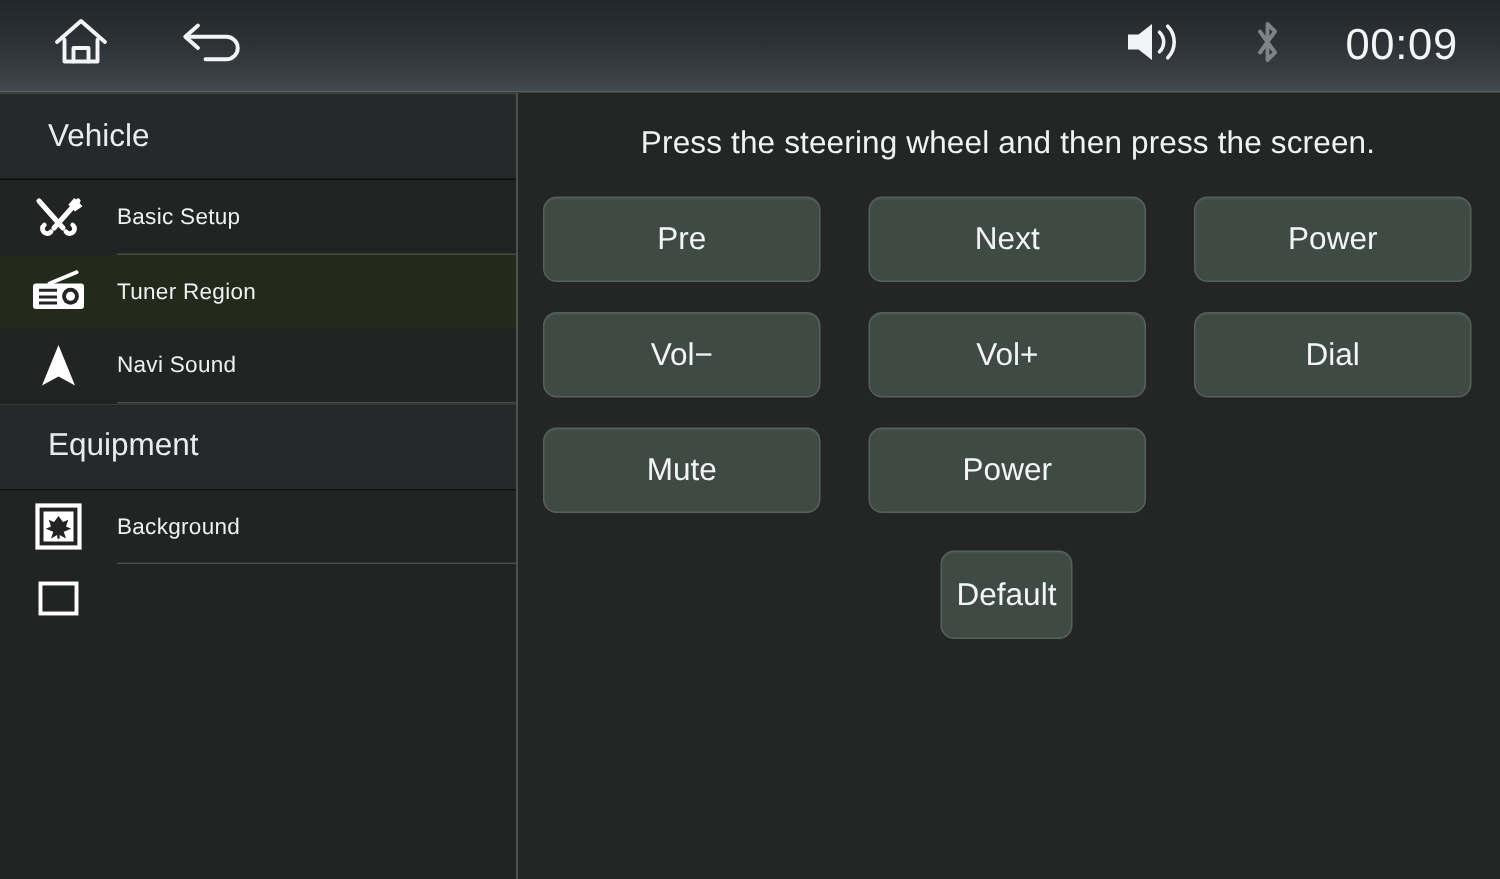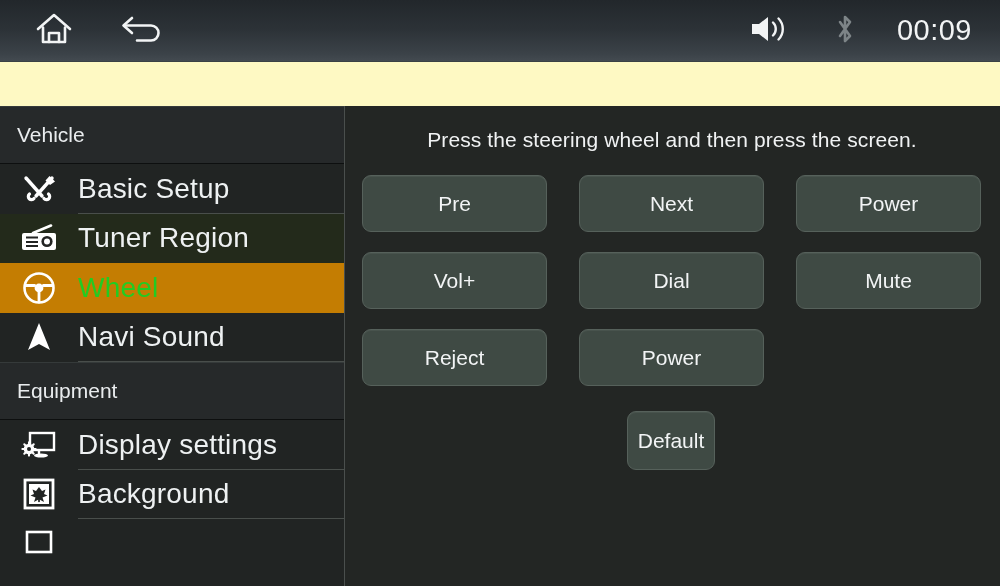--- a/index.html
+++ b/index.html
@@ -12,21 +12,20 @@
     overflow: hidden;
   }
 
   #screen {
     position: relative;
     width: 1000px;
     height: 586px;
     background: #fef9c3;
     display: flex;
     flex-direction: column;
-    gap: 44px;
   }
 
   
   #topbar {
     position: relative;
     height: 62px;
     flex: 0 0 62px;
     background: linear-gradient(to bottom, #22272b 0%, #2c3237 48%, #3b4248 88%, #434a50 100%);
     border-bottom: 1px solid #111415;
     display: flex;
@@ -88,21 +87,21 @@
     background: #212423;
     border-right: 1px solid #4a4f4d;
     position: relative;
     overflow: hidden;
   }
 
   .group-header {
     height: 58px;
     display: flex;
     align-items: center;
-    padding-left: 17px;
+    padding-left: 32px;
     background: #26292a;
     color: #e9ecee;
     font-size: 21px;
     border-bottom: 1px solid #0d0f0f;
     box-shadow: inset 0 1px 0 #353a3a;
   }
 
   .menu-item {
     position: relative;
     height: 49.5px;
@@ -126,21 +125,21 @@
 
   .mi-icon {
     width: 78px;
     flex: 0 0 78px;
     display: flex;
     align-items: center;
     justify-content: center;
     color: #ffffff;
   }
   .mi-label {
-    font-size: 28px;
+    font-size: 15px;
     color: #eef1f2;
     letter-spacing: .2px;
   }
   .menu-item.selected .mi-label { color: #22cc22; }
 
   
   #main {
     flex: 1 1 auto;
     background: #232624;
     padding: 22px 28px 0 26px;
@@ -279,64 +278,35 @@
             <circle cx="27" cy="17.5" r="3" fill="#ffffff"></circle>
             <rect x="6" y="12.5" width="12" height="2" fill="#232423"></rect>
             <rect x="6" y="17" width="12" height="2" fill="#232423"></rect>
             <rect x="6" y="21" width="12" height="2" fill="#232423"></rect>
           </svg>
         </div>
         <div class="mi-label">Tuner Region</div>
         <div class="sep"></div>
       </div>
 
-      <div class="menu-item selected">
-        <div class="mi-icon">
-          <svg width="34" height="34" viewBox="0 0 34 34" fill="none">
-            <circle cx="17" cy="17" r="14.5" stroke="#ffffff" stroke-width="2.6"></circle>
-            <circle cx="17" cy="17" r="4.4" fill="#ffffff"></circle>
-            <path d="M4 14.5 H12.6" stroke="#ffffff" stroke-width="2.8" stroke-linecap="round"></path>
-            <path d="M30 14.5 H21.4" stroke="#ffffff" stroke-width="2.8" stroke-linecap="round"></path>
-            <path d="M17 21.4 V31" stroke="#ffffff" stroke-width="2.8" stroke-linecap="round"></path>
-          </svg>
-        </div>
-        <div class="mi-label">Wheel</div>
-        <div class="sep"></div>
-      </div>
 
 
       <div class="menu-item">
         <div class="mi-icon">
           <svg width="28" height="32" viewBox="0 0 28 32" fill="none">
             <path d="M14 2 L25 29 L14 23 L3 29 Z" fill="#ffffff"></path>
           </svg>
         </div>
         <div class="mi-label">Navi Sound</div>
         <div class="sep"></div>
       </div>
 
       <div class="group-header">Equipment</div>
 
 
-      <div class="menu-item">
-        <div class="mi-icon">
-          <svg width="36" height="32" viewBox="0 0 36 32" fill="none">
-            <rect x="9" y="4" width="24" height="17" stroke="#ffffff" stroke-width="2.4"></rect>
-            <path d="M18 21 V25" stroke="#ffffff" stroke-width="2.4"></path>
-            <ellipse cx="20" cy="26.5" rx="7" ry="2" fill="#ffffff"></ellipse>
-            <circle cx="8" cy="20" r="5.3" fill="#ffffff"></circle>
-            <circle cx="8" cy="20" r="2" fill="#212423"></circle>
-            <path d="M8 13.4 V16 M8 24 V26.6 M1.4 20 H4 M12 20 H14.6
-                     M3.3 15.3 L5.2 17.2 M10.8 22.8 L12.7 24.7
-                     M12.7 15.3 L10.8 17.2 M5.2 22.8 L3.3 24.7" stroke="#ffffff" stroke-width="2.1" stroke-linecap="round"></path>
-          </svg>
-        </div>
-        <div class="mi-label">Display settings</div>
-        <div class="sep"></div>
-      </div>
 
       <div class="menu-item">
         <div class="mi-icon">
           <svg width="32" height="32" viewBox="0 0 32 32" fill="none">
             <rect x="2" y="2" width="28" height="28" stroke="#ffffff" stroke-width="2.8"></rect>
             <rect x="6" y="6" width="20" height="20" fill="#ffffff"></rect>
             <path d="M16 9 L19 13 L22.5 11.5 L21 16 L24.5 17.5 L19.5 19.5
                      L21 24 L16.5 21.5 L16 25 L15.5 21.5 L11 24 L12.5 19.5
                      L7.5 17.5 L11 16 L9.5 11.5 L13 13 Z" fill="#212423"></path>
             <path d="M16 18 V24" stroke="#212423" stroke-width="1.6"></path>
@@ -359,24 +329,24 @@
     </div>
 
     <div id="main">
 
       <div id="instruction">Press the steering wheel and then press the screen.</div>
 
       <div class="btn-grid">
         <div class="swbtn">Pre</div>
         <div class="swbtn">Next</div>
         <div class="swbtn">Power</div>
+        <div class="swbtn">Vol−</div>
         <div class="swbtn">Vol+</div>
         <div class="swbtn">Dial</div>
         <div class="swbtn">Mute</div>
-        <div class="swbtn">Reject</div>
         <div class="swbtn">Power</div>
       </div>
 
       <div class="action-row">
         <div class="action-btn">Default</div>
       </div>
 
     </div>
 
   </div>

